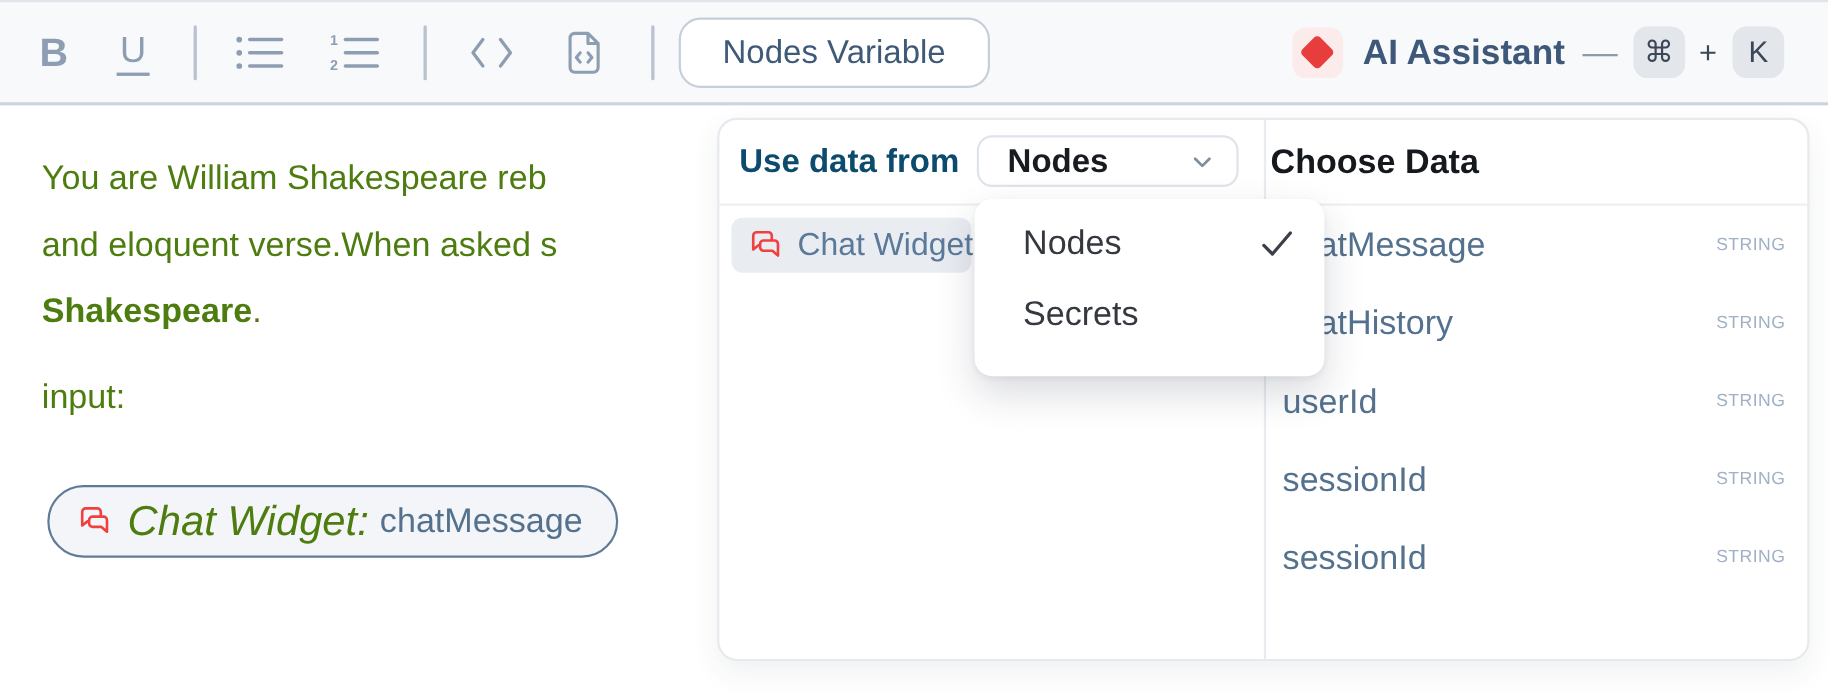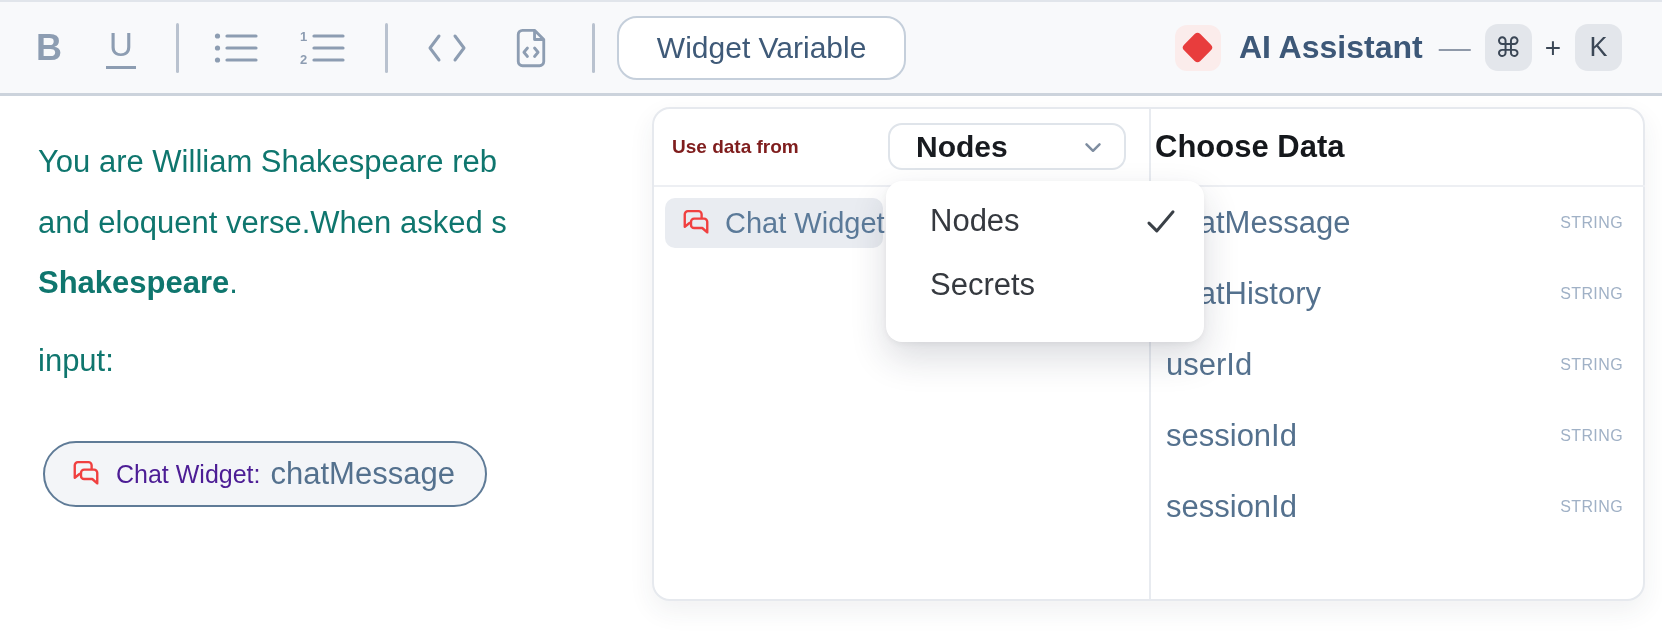--- a/index.html
+++ b/index.html
@@ -24,44 +24,44 @@
                  align-items:center;justify-content:center;}
   .diamond{width:23px;height:23px;background:#e83d3d;border-radius:4px;transform:rotate(45deg);}
   .ai-label{font-size:32px;font-weight:700;color:#3d5878;margin-left:18px;}
   .dash{font-size:32px;color:#8f99a9;margin-left:16px;}
   .kbd{width:47px;height:47px;border-radius:13px;background:#e3e6eb;color:#3b4756;font-size:27px;
        display:flex;align-items:center;justify-content:center;margin-left:14px;}
   .plus{font-size:28px;color:#3b4756;margin-left:13px;}
 
   
   .editor{position:absolute;left:0;top:96px;right:0;bottom:0;z-index:1;background:#fff;}
-  .eline{position:absolute;left:38px;font-size:31px;color:#0f766e;white-space:nowrap;}
+  .eline{position:absolute;left:38px;font-size:31px;color:#4d7c0f;white-space:nowrap;}
   .l1{top:48px;} .l2{top:109px;} .l3{top:169px;font-weight:700;}
   .l3 .period{font-weight:400;}
   .l4{top:247px;text-align:center;}
   .chip{position:absolute;left:43px;top:345px;height:62px;border:2.5px solid #5f7b97;border-radius:33px;
         background:#f3f5f8;display:inline-flex;align-items:center;padding:0 30px 0 26px;cursor:pointer;
         --bub:#f3f5f8;}
-  .chip-label{font-size:25px;font-weight:500;color:#4c1d95;margin-left:15px;}
+  .chip-label{font-size:38px;font-weight:500;color:#4d7c0f;margin-left:15px;font-style:italic;}
   .chip-value{font-size:31px;font-weight:500;color:#54718e;margin-left:10px;}
 
   
   .chat-icon{width:30px;height:30px;flex:0 0 auto;}
   .chat-icon .bk{fill:none;stroke:#f04040;stroke-width:1.9;stroke-linejoin:round;}
   .chat-icon .fr{fill:var(--bub);stroke:#f04040;stroke-width:1.9;stroke-linejoin:round;}
 
   
   .popup{position:absolute;left:652px;top:107px;width:993px;height:494px;background:#fff;
          border:2px solid #e6e9ee;border-radius:18px;box-sizing:border-box;z-index:10;
          box-shadow:0 10px 26px rgba(45,55,75,0.07);}
   .col-left{position:absolute;left:0;top:0;width:495px;height:100%;}
   .lheader{position:absolute;left:0;top:0;width:100%;height:78px;border-bottom:2px solid #edeff3;
            box-sizing:border-box;}
   .use-label{position:absolute;left:18px;top:50%;transform:translateY(-50%);
-             font-size:19px;font-weight:600;color:#7f1d1d;white-space:nowrap;}
+             font-size:30px;font-weight:600;color:#0c4a6e;white-space:nowrap;}
   .select{position:absolute;left:234px;top:14px;width:238px;height:47px;border:2px solid #dfe4ea;
           border-radius:14px;background:#fff;display:flex;align-items:center;cursor:pointer;
           box-sizing:border-box;padding:0 18px 0 26px;justify-content:space-between;
           font-family:"Liberation Sans","DejaVu Sans",sans-serif;}
   .select-value{font-size:30px;font-weight:600;color:#181b20;}
   .chev{width:26px;height:26px;}
   .node-row{position:absolute;left:11px;top:89px;width:218px;height:50px;border-radius:10px;
             background:#e9ecf1;display:flex;align-items:center;padding-left:16px;cursor:pointer;
             box-sizing:border-box;--bub:#e9ecf1;}
   .node-label{font-size:29px;font-weight:500;color:#5b7a99;margin-left:14px;white-space:nowrap;}
@@ -133,21 +133,21 @@
     </button>
     <button class="tbtn m46">
       <svg width="34" height="40" viewBox="0 0 24 28">
         <path d="M14.5 1.5 H6 a3 3 0 0 0 -3 3 v19 a3 3 0 0 0 3 3 h12 a3 3 0 0 0 3 -3 V8 z" fill="none" stroke="#8d9db2" stroke-width="2" stroke-linejoin="round"></path>
         <path d="M14.5 1.5 V8 h6.5" fill="none" stroke="#8d9db2" stroke-width="2" stroke-linejoin="round"></path>
         <polyline points="9.5,14 7,17 9.5,20" fill="none" stroke="#8d9db2" stroke-width="2" stroke-linecap="round" stroke-linejoin="round"></polyline>
         <polyline points="14.5,14 17,17 14.5,20" fill="none" stroke="#8d9db2" stroke-width="2" stroke-linecap="round" stroke-linejoin="round"></polyline>
       </svg>
     </button>
     <div class="tdiv m44"></div>
-    <button class="insert-var m22">Widget Variable</button>
+    <button class="insert-var m22">Nodes Variable</button>
 
     <div class="ai-cluster">
       <span class="diamond-badge">
           <span class="diamond"></span>
         </span>
       <span class="ai-label">AI Assistant</span>
       <span class="dash">—</span>
       <span class="kbd">⌘</span>
       <span class="plus">+</span>
       <span class="kbd">K</span>

